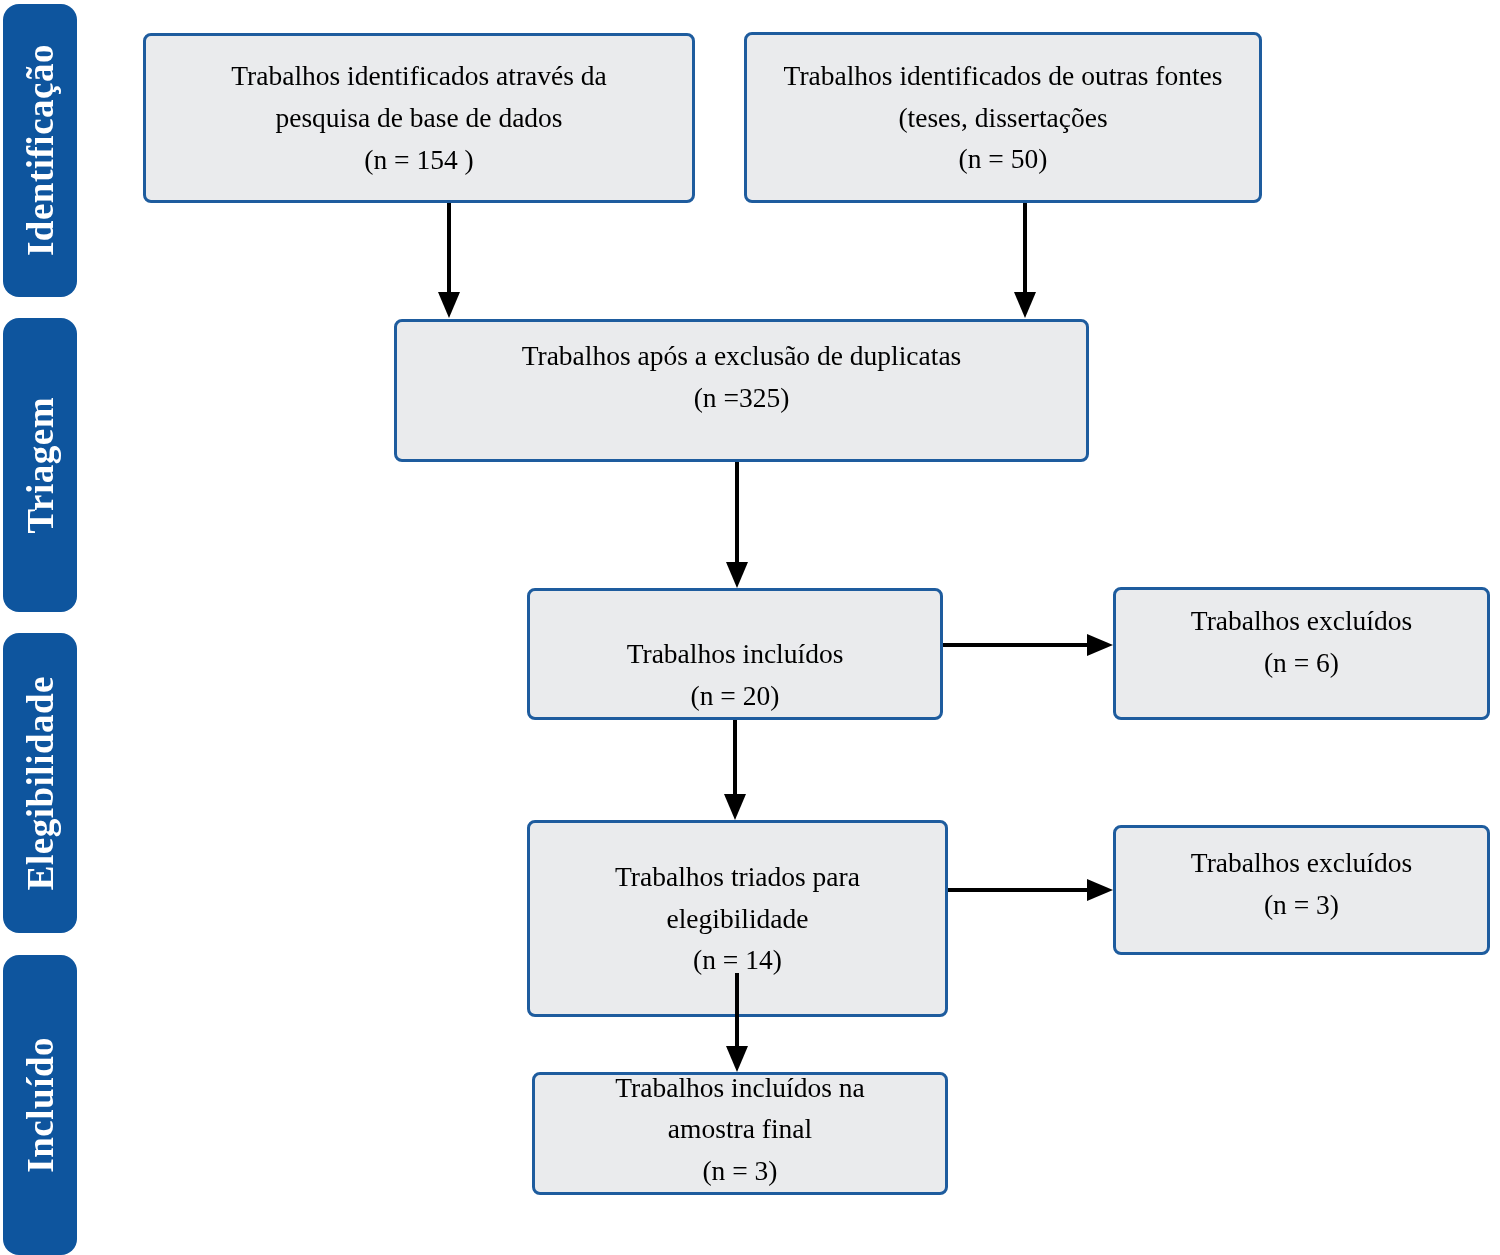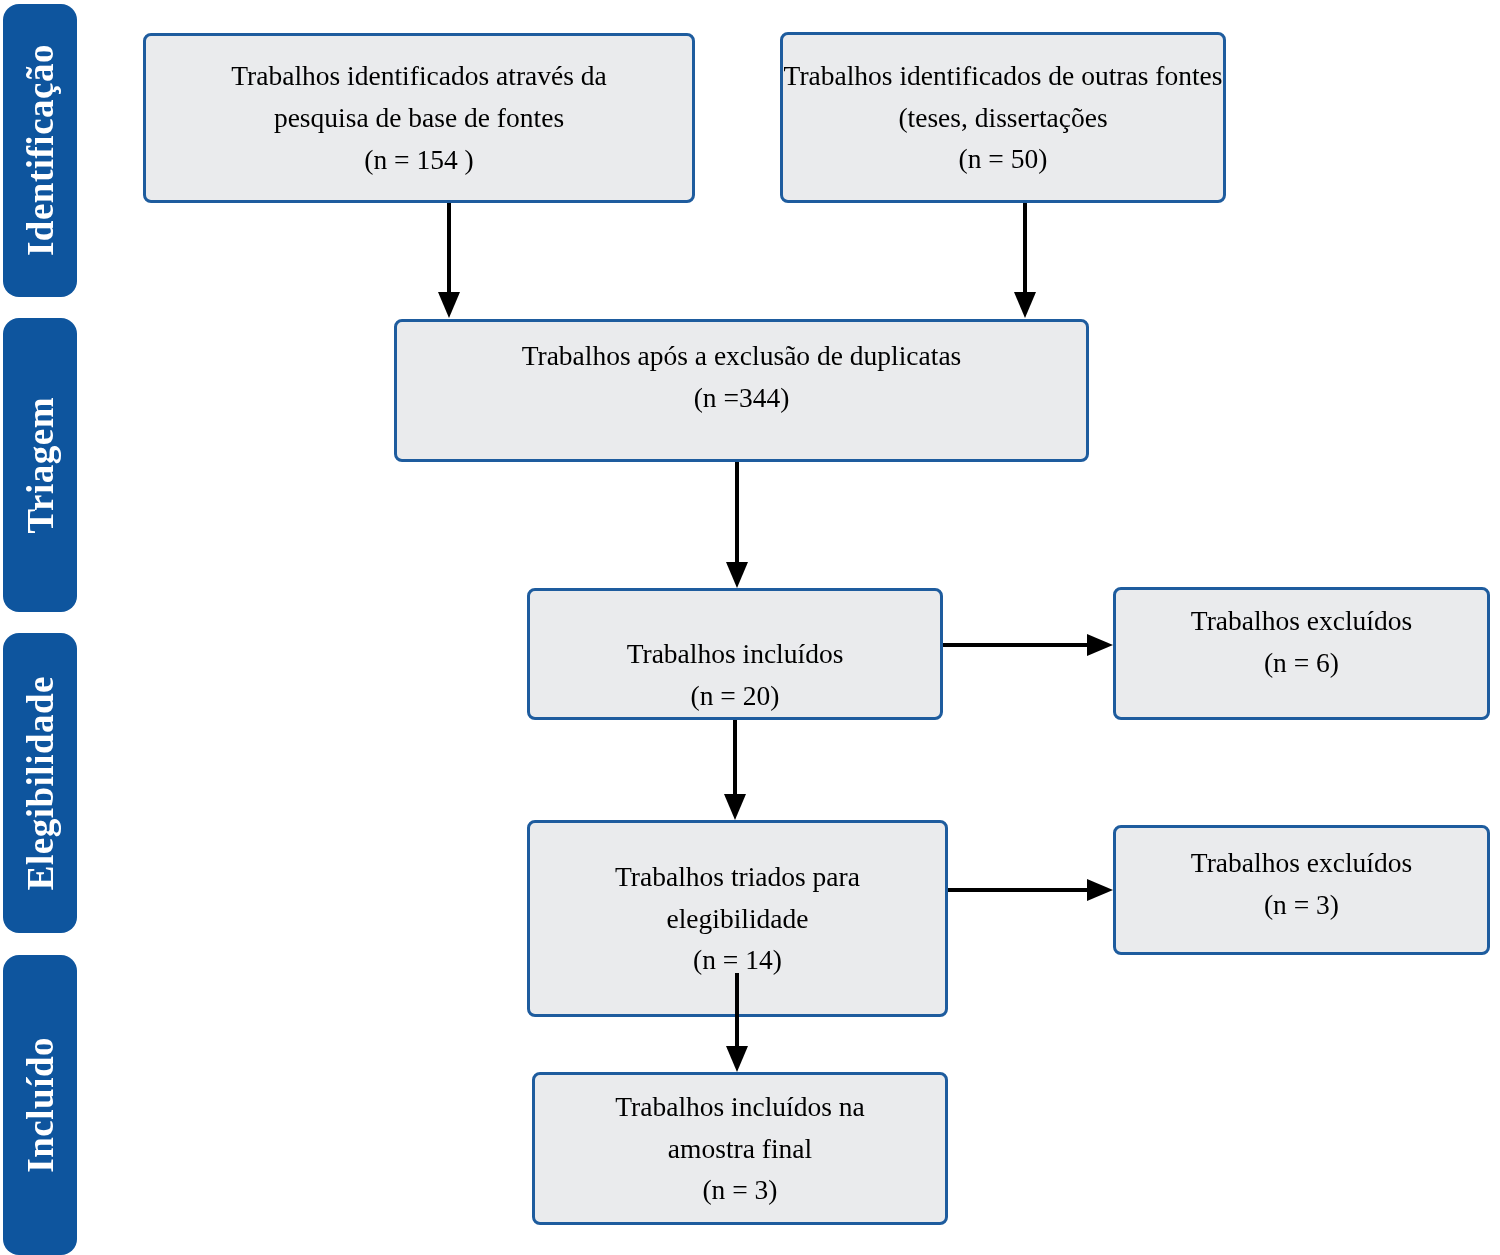--- a/index.html
+++ b/index.html
@@ -84,37 +84,37 @@
   <div class="stage" style="top:633px; height:300px;">
     <span class="stage-label">Elegibilidade</span>
   </div>
   <div class="stage" style="top:955px; height:300px;">
     <span class="stage-label">Incluído</span>
   </div>
 
   <div class="box" style="left:143px; top:33px; width:552px; height:170px;">
     <div class="box-text">
       <span class="line">Trabalhos identificados através da</span>
-      <span class="line">pesquisa de base de fontes</span>
+      <span class="line">pesquisa de base de dados</span>
       <span class="line">(n = 154 )</span>
     </div>
   </div>
 
-  <div class="box" style="left:780px; top:32px; width:446px; height:171px;">
+  <div class="box" style="left:744px; top:32px; width:518px; height:171px;">
     <div class="box-text">
       <span class="line">Trabalhos identificados de outras fontes</span>
       <span class="line">(teses, dissertações</span>
       <span class="line">(n = 50)</span>
     </div>
   </div>
 
   <div class="box" style="left:394px; top:319px; width:695px; height:143px; padding-bottom:28px;">
     <div class="box-text">
       <span class="line">Trabalhos após a exclusão de duplicatas</span>
-      <span class="line">(n =344)</span>
+      <span class="line">(n =325)</span>
     </div>
   </div>
 
   <div class="box" style="left:527px; top:588px; width:416px; height:132px;align-items:flex-end;">
     <div class="box-text">
       <span class="line">Trabalhos incluídos</span>
       <span class="line">(n = 20)</span>
     </div>
   </div>
 
@@ -133,21 +133,21 @@
     </div>
   </div>
 
   <div class="box" style="left:1113px; top:825px; width:377px; height:130px; padding-bottom:12px;">
     <div class="box-text">
       <span class="line">Trabalhos excluídos</span>
       <span class="line">(n = 3)</span>
     </div>
   </div>
 
-  <div class="box" style="left:532px; top:1072px; width:416px; height:153px;">
+  <div class="box" style="left:532px; top:1072px; width:416px; height:123px;align-items:flex-end;">
     <div class="box-text">
       <span class="line">Trabalhos incluídos na</span>
       <span class="line">amostra final</span>
       <span class="line">(n = 3)</span>
     </div>
   </div>
 
   <div>
     <div class="shaft-v" style="left:447px; top:203px; height:91px;"></div>
     <div class="head-down" style="left:438px; top:292px;"></div>

